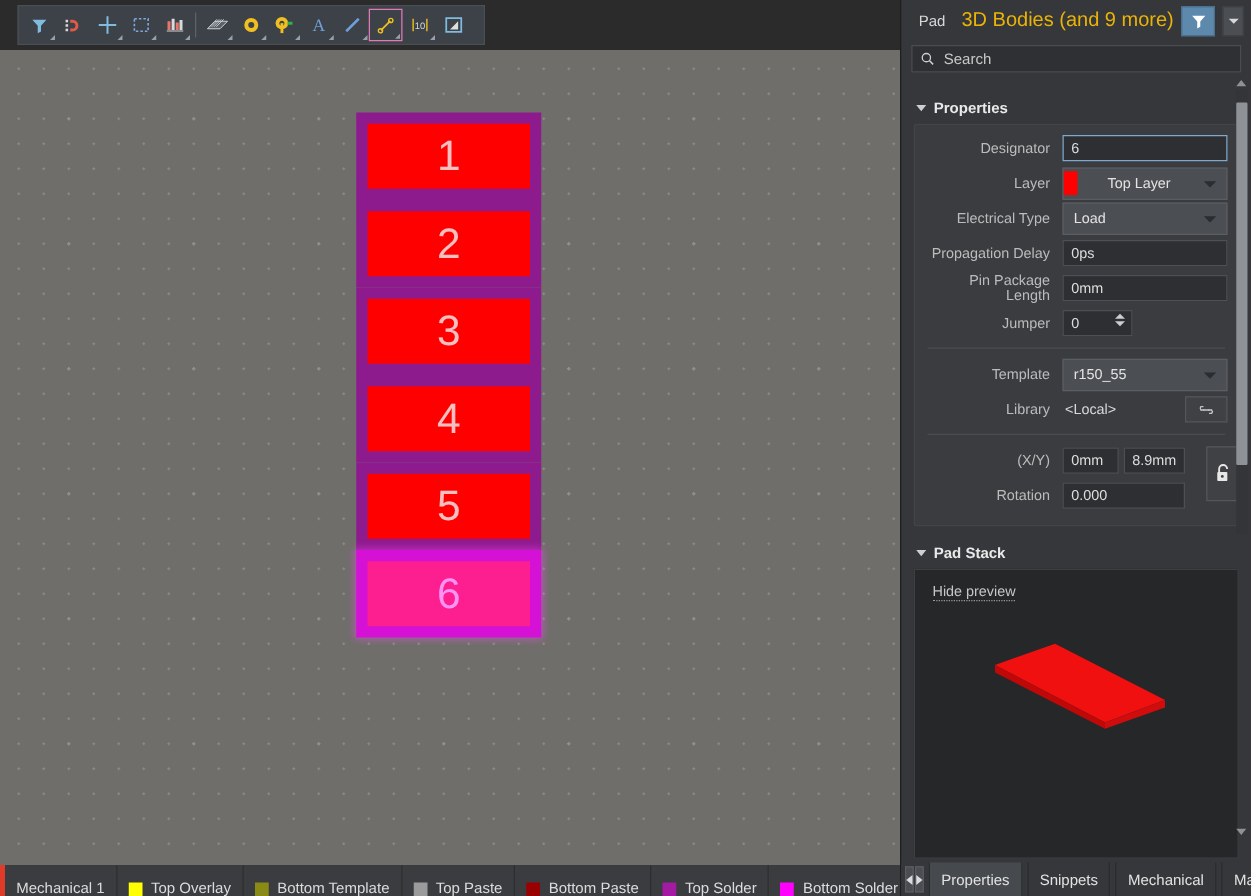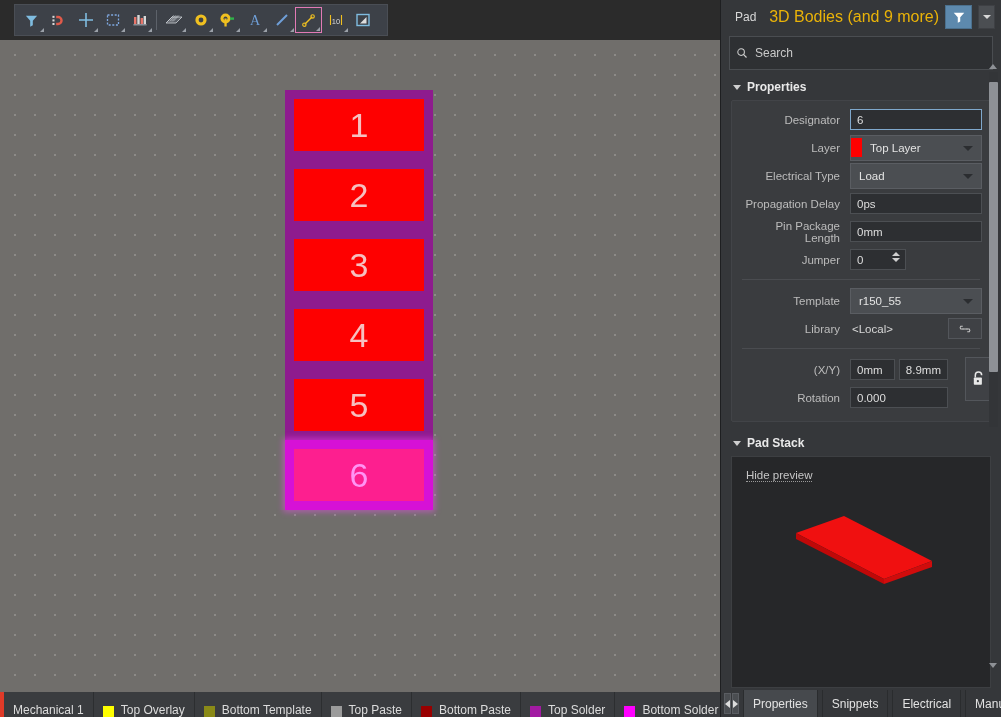--- a/index.html
+++ b/index.html
@@ -85,21 +85,21 @@
     display: flex; align-items: center; justify-content: center;
     border: 1px solid #4b708d;
   }
   .filter-drop {
     width: 17px; height: 24px; background: #4b4e52;
     border: 1px solid #3e4044;
     display: flex; align-items: center; justify-content: center;
   }
 
   .searchbar {
-    margin: 3px 8px 1px 8px; height: 34px;
+    margin: 3px 8px 12px 8px; height: 22px;
     background: #2e3033; border: 1px solid #4a4d51;
     display: flex; align-items: center; padding: 0 6px; gap: 7px;
   }
   .searchbar input {
     flex: 1; background: transparent; border: none; outline: none;
     color: #d6d6d6; font-size: 12px; font-family: "Liberation Sans", sans-serif;
   }
   .searchbar input::placeholder { color: #c9c9c9; }
 
   .section-head {
@@ -121,21 +121,21 @@
          color: #bcbcbc; font-size: 11.5px; }
   .fld {
     flex: 1; height: 21px; background: #2d2f32; border: 1px solid #4c4f53;
     color: #dedede; font-size: 11.5px; display: flex; align-items: center;
     padding: 0 6px;
   }
   .fld.active { border: 1px solid #7fa8cc; background: #2d2f32; }
   .sel {
     flex: 1; height: 26px; background: #4b4e52; border: 1px solid #5a5d62;
     color: #e3e3e3; font-size: 11.5px; display: flex; align-items: center;
-    padding: 0; position: relative;
+    padding: 0; position: relative; gap: 16px;
   }
   .sel .txt { padding-left: 8px; }
   .sel .arrow {
     position: absolute; right: 8px; top: 50%; margin-top: -2px;
     width: 0; height: 0;
     border-left: 5px solid transparent; border-right: 5px solid transparent;
     border-top: 5px solid #2b2d30;
   }
   .layer-chip { width: 11px; height: 19px; background: #fe0000; flex: 0 0 auto; }
   .spin {
@@ -558,21 +558,21 @@
       <div class="navarrow" style="margin-left:1px">
         <span style="width:0;height:0;border-top:4px solid transparent;border-bottom:4px solid transparent;border-left:5px solid #dcdcdc;"></span>
       </div>
       <div class="ptab active">
         <span>Properties</span>
       </div>
       <div class="ptab">
         <span>Snippets</span>
       </div>
       <div class="ptab">
-        <span>Electrical</span>
+        <span>Mechanical</span>
       </div>
       <div class="ptab">
         <span>Manu</span>
       </div>
     </div>
 
   </div>
 
 </div>
 

